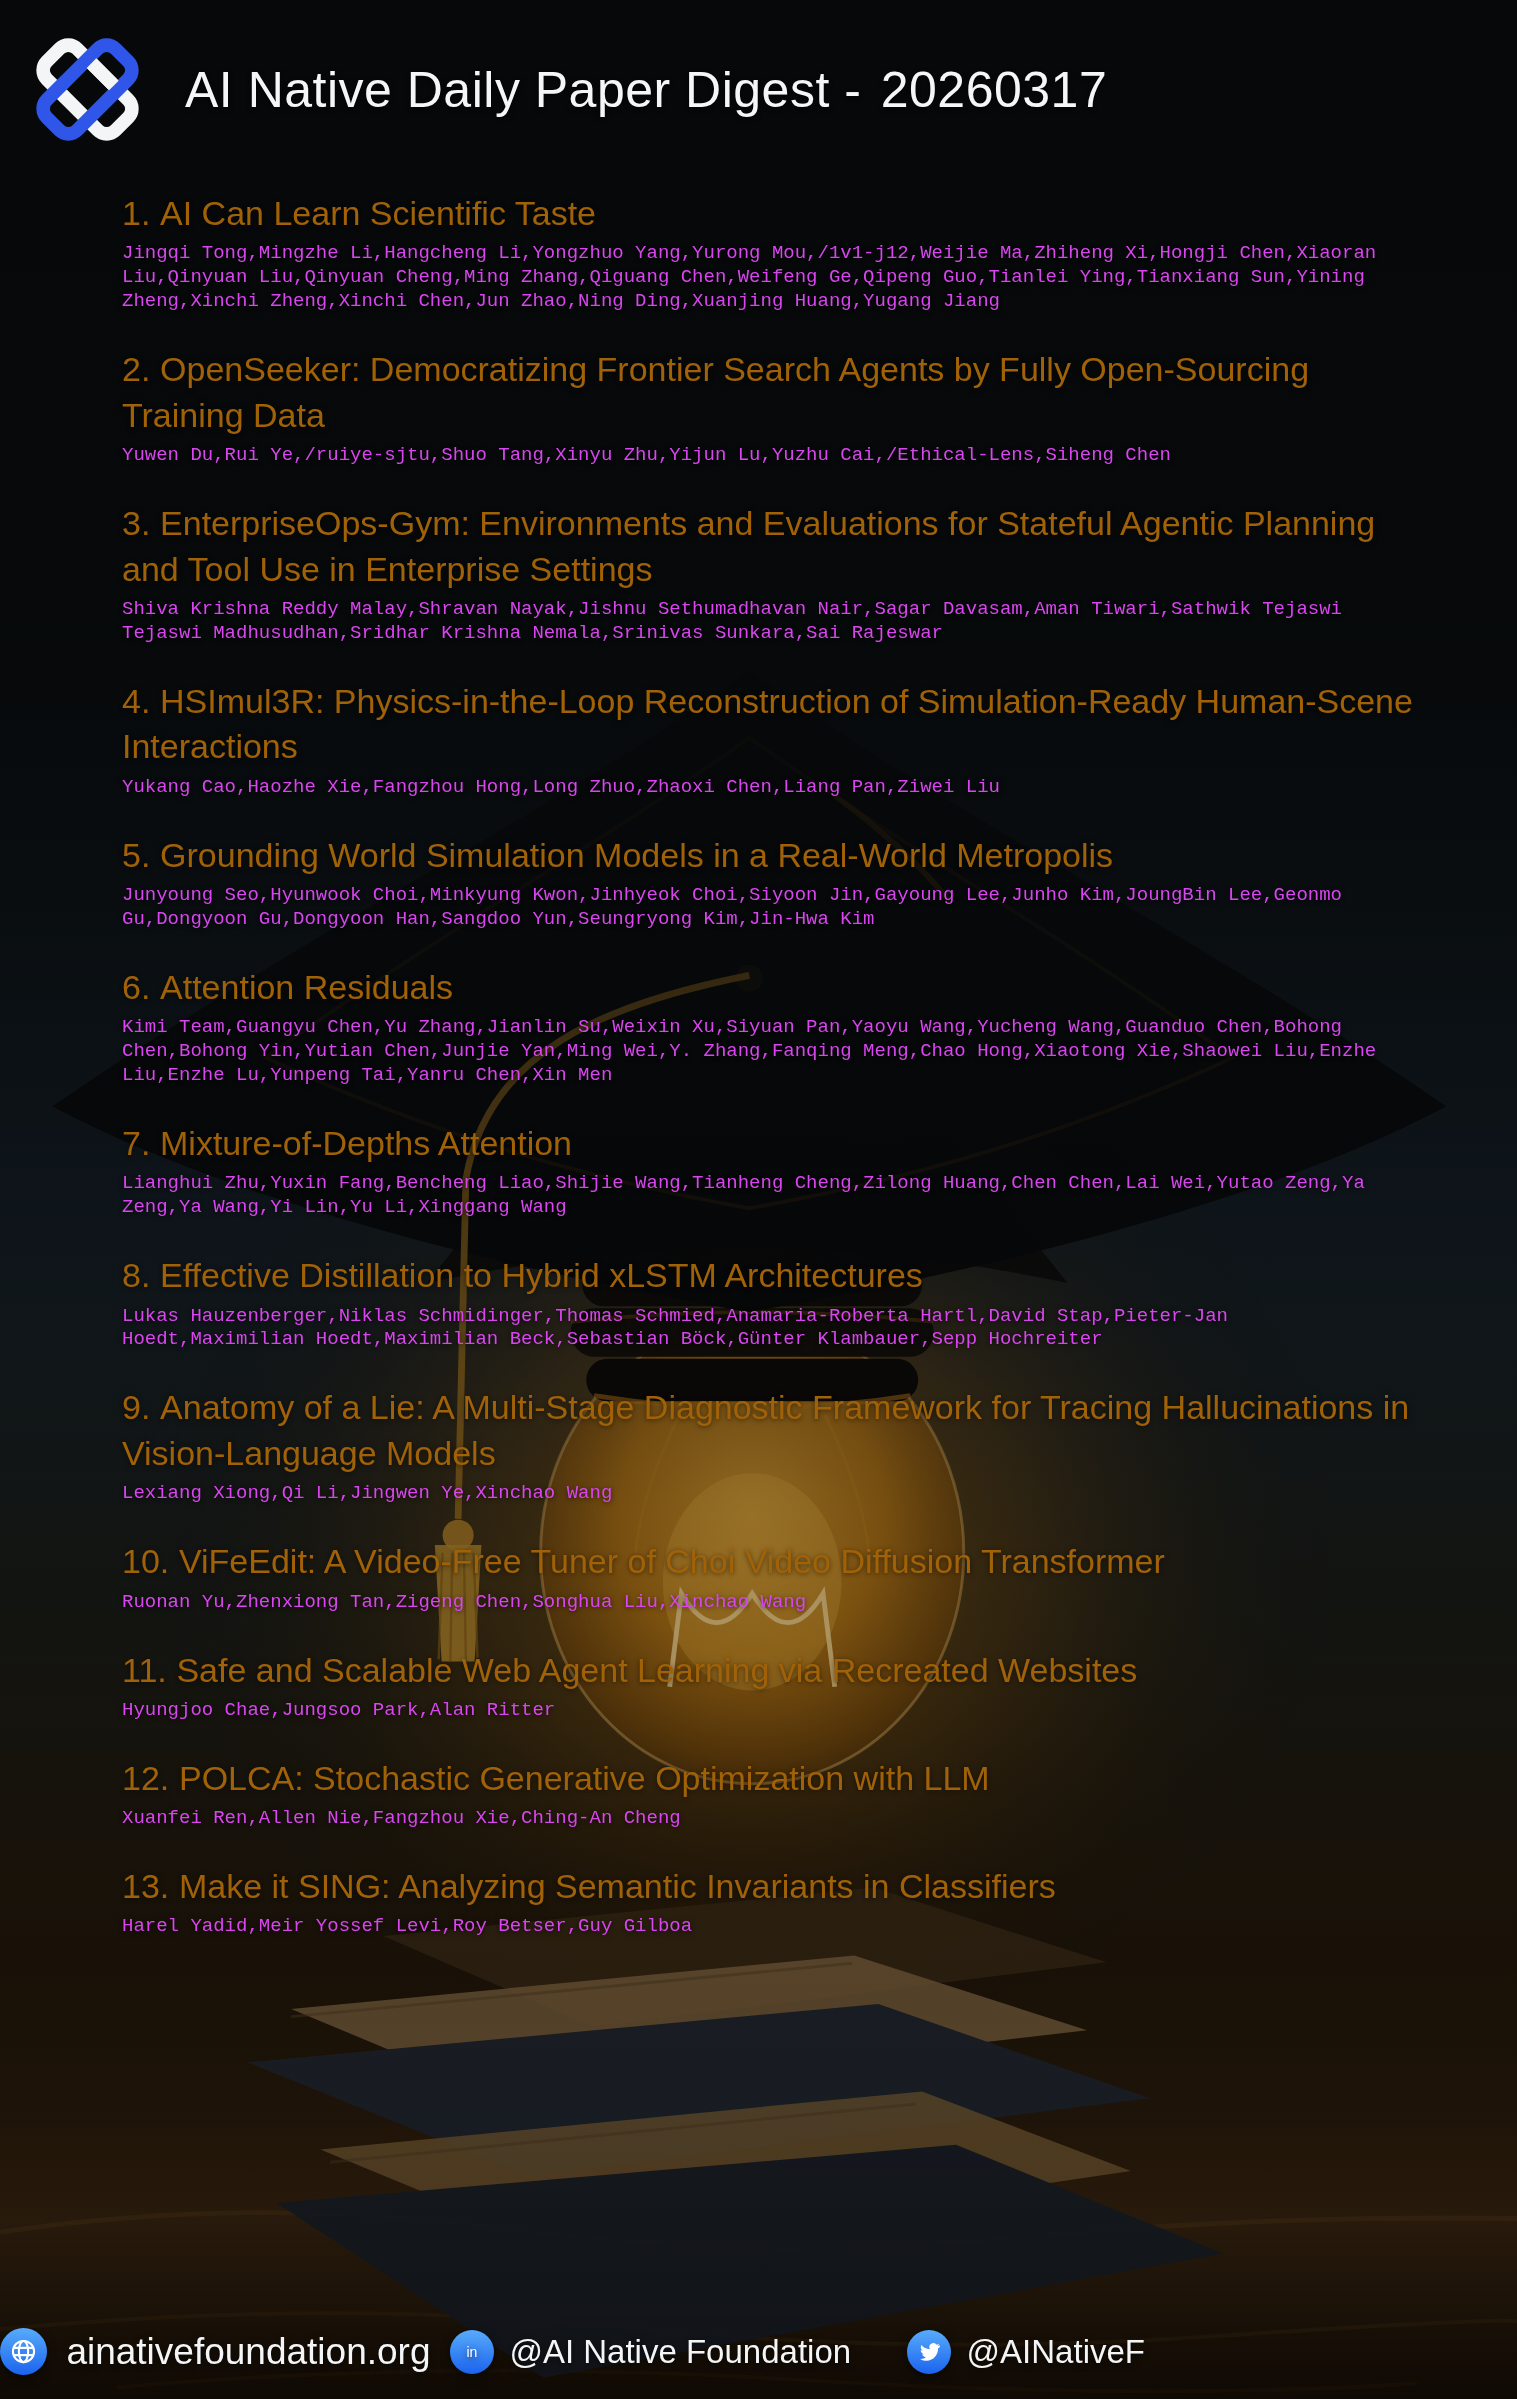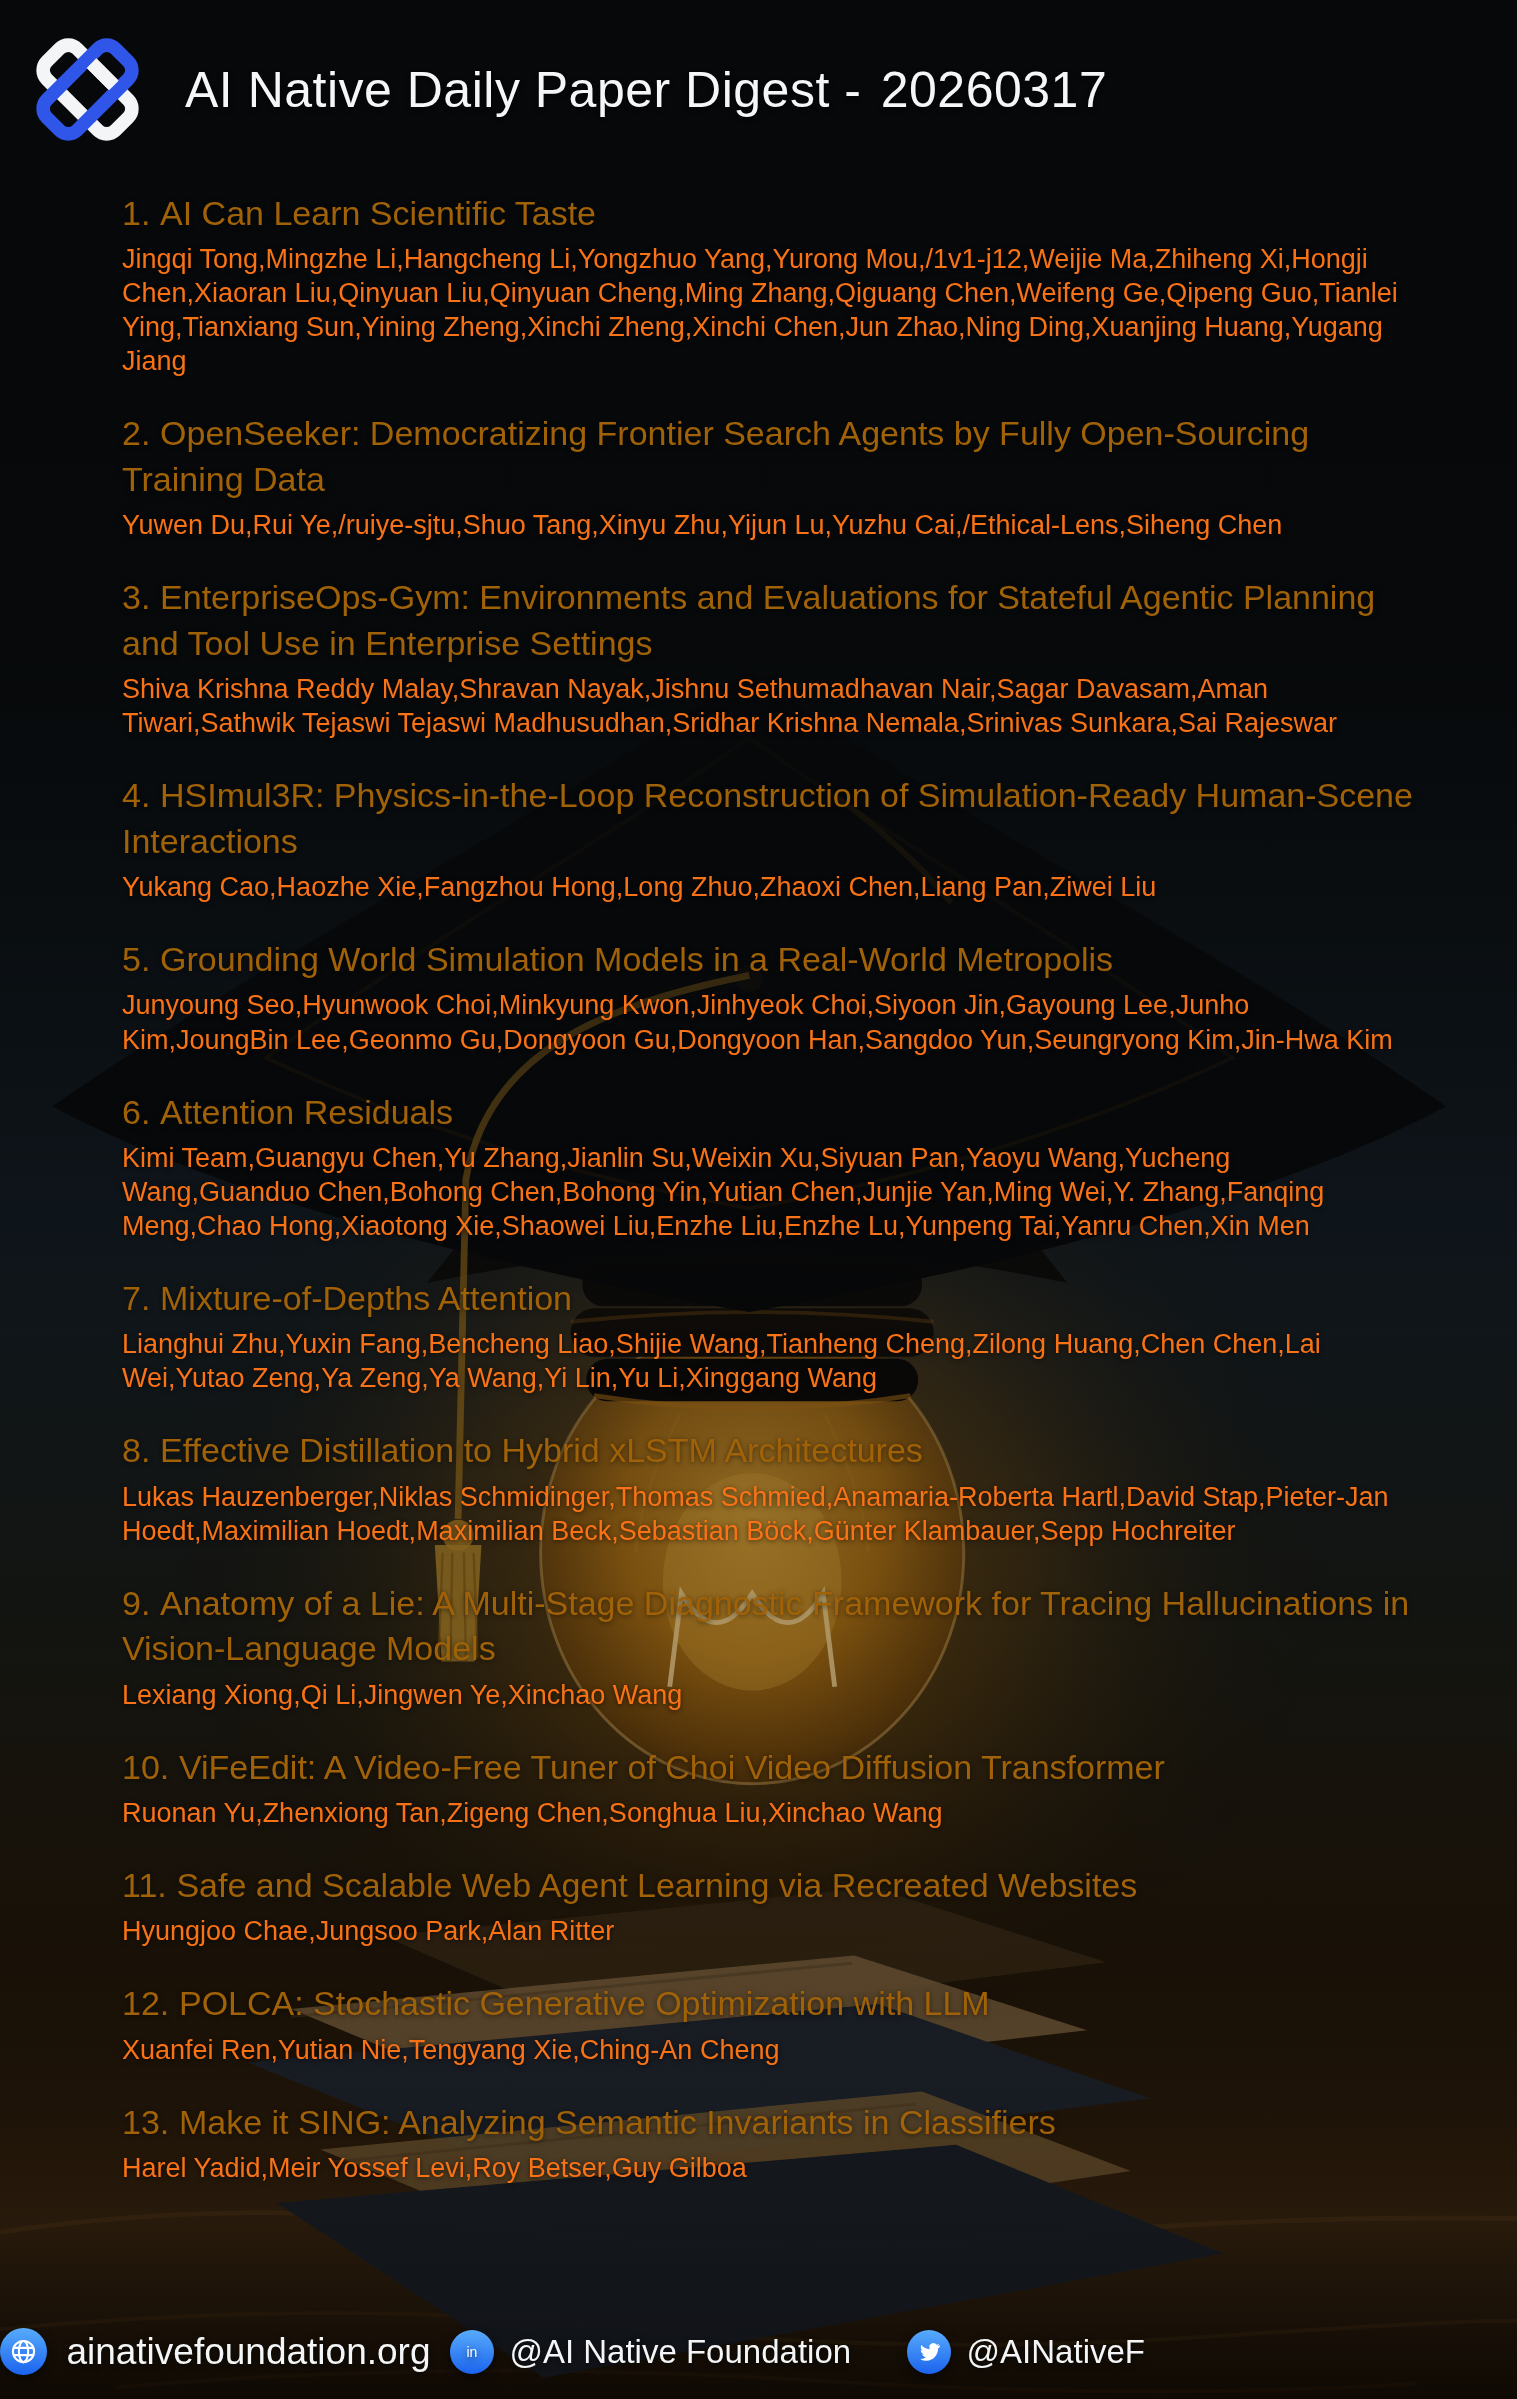--- a/index.html
+++ b/index.html
@@ -16,22 +16,22 @@
   h1{margin:0;font-size:50px;font-weight:400;color:#f4f6f7;letter-spacing:0.5px;
      text-shadow:0 1.9px 5.8px rgba(0,0,0,.6);}
   h1 .date{margin-left:19.4px;}
 
   
   .papers{margin:45px 101px 0 122px;}
   .paper{margin-bottom:33px;}
   .paper-title{margin:0 0 5.8px 0;font-size:34px;font-weight:400;line-height:1.34;
       color:#a16207;cursor:pointer;text-shadow:0 1px 4.9px rgba(0,8,10,.55);}
   .paper-title .num{margin-right:9.7px;}
-  .paper-authors{margin:0;font-size:27px;line-height:1.26;color:#f97316;
-      text-shadow:0 1px 4.9px rgba(0,0,0,.65);}
+  .paper-authors{margin:0;font-size:19px;line-height:1.26;color:#d946ef;
+      text-shadow:0 1px 4.9px rgba(0,0,0,.65);font-family:Liberation Mono, monospace;}
 
   
   footer{position:absolute;left:0;right:0;bottom:25px;z-index:2;
       display:flex;flex-direction:row;align-items:center;gap:19.4px;}
   .frow{display:flex;align-items:center;color:#f3f5f6;
       text-shadow:0 1.9px 6.8px rgba(0,0,0,.6);}
   .site-row{font-size:37px;gap:19.4px;}
   .social-row{font-size:33px;gap:15.5px;}
   .social-row .spacer{width:25px;}
   .circle{width:47px;height:47px;border-radius:50%;flex:0 0 auto;
@@ -208,21 +208,21 @@
         <p class="paper-authors">Ruonan Yu,Zhenxiong Tan,Zigeng Chen,Songhua Liu,Xinchao Wang</p>
       </article>
 
       <article class="paper">
         <h2 class="paper-title"><span class="num">11.</span><span>Safe and Scalable Web Agent Learning via Recreated Websites</span></h2>
         <p class="paper-authors">Hyungjoo Chae,Jungsoo Park,Alan Ritter</p>
       </article>
 
       <article class="paper">
         <h2 class="paper-title"><span class="num">12.</span><span>POLCA: Stochastic Generative Optimization with LLM</span></h2>
-        <p class="paper-authors">Xuanfei Ren,Yutian Nie,Tengyang Xie,Ching-An Cheng</p>
+        <p class="paper-authors">Xuanfei Ren,Allen Nie,Fangzhou Xie,Ching-An Cheng</p>
       </article>
 
       <article class="paper">
         <h2 class="paper-title"><span class="num">13.</span><span>Make it SING: Analyzing Semantic Invariants in Classifiers</span></h2>
         <p class="paper-authors">Harel Yadid,Meir Yossef Levi,Roy Betser,Guy Gilboa</p>
       </article>
 
     </main>
   </div>
 

